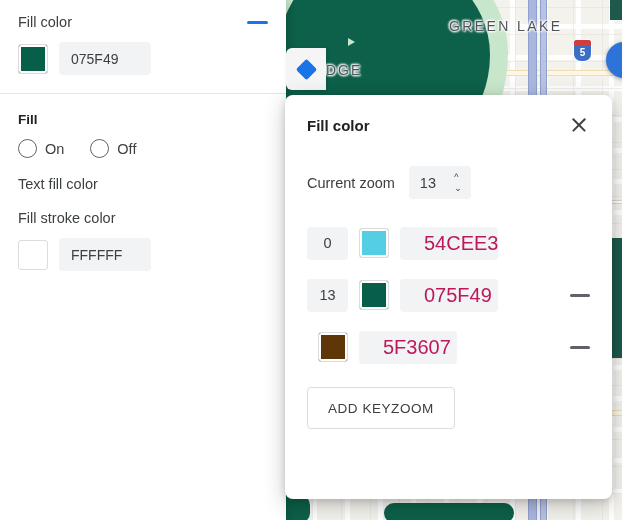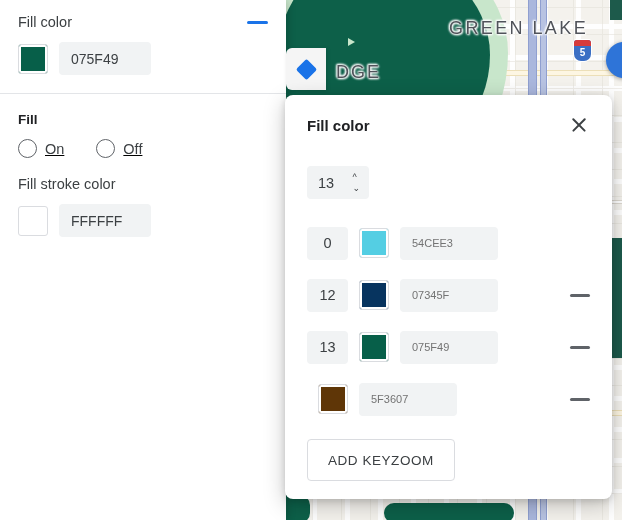--- a/index.html
+++ b/index.html
@@ -77,21 +77,21 @@
     border-left: 1px solid #8f9fd0;
     border-right: 1px solid #8f9fd0;
   }
   .fwy2 { background:#b8c3e2; }
   .water-canal {
     position:absolute; background:#a8bfe0; border-radius:6px;
   }
   .map-label {
     position: absolute;
     color: #50535a;
-    font-size: 18px;
+    font-size: 14px;
     letter-spacing: 2.4px;
     font-weight: 400;
     text-shadow: 0 0 3px #fff, 0 0 3px #fff, 0 0 2px #fff, 1px 1px 2px #fff, -1px -1px 2px #fff;
     white-space: nowrap;
   }
   .shield {
     position: absolute;
     width: 17px; height: 21px;
     background: #3b6fc4;
     border-radius: 3px 3px 7px 7px;
@@ -167,23 +167,22 @@
   }
   .label-head {
     padding: 18px 18px 0 18px;
     font-size: 13.5px; font-weight: 700; color: #202124;
   }
   .fieldlabel {
     padding: 18px 18px 0 18px;
     font-size: 14.5px; color: #3c4043;
   }
   .radios {
-    display:flex; align-items:flex-start; gap: 18px;
+    display:flex; align-items:flex-start; gap: 12px;
     padding: 12px 18px 0 18px;
-    text-decoration: underline;
   }
   .radio-item { display:flex; align-items:center; gap: 8px; cursor:pointer; }
   .radio-dot {
     width: 19px; height: 19px; border-radius: 50%;
     border: 1.6px solid #5f6368; background: #fff;
   }
   .radio-text { font-size: 14.5px; color:#3c4043; }
 
   
   #diamond-btn {
@@ -262,22 +261,22 @@
   .kz-swatch {
     width: 30px; height: 30px; border-radius:3px;
     border:1px solid #dadce0; box-shadow: inset 0 0 0 2px #fff;
     margin-left: 11px; cursor:pointer; flex:none;
   }
   .kz-hex {
     background:#f1f3f4; border-radius:4px;
     height: 33px; width: 98px;
     margin-left: 11px;
     display:flex; align-items:center;
-    padding: 0 12px;
-    font-size:11px; color:#737373; cursor:text; flex:none;
+    padding: 0 24px;
+    font-size:20px; color:#be185d; cursor:text; flex:none;
   }
   .kz-remove {
     margin-left: auto;
     width: 20px; height: 3px; background:#5f6368; border-radius:2px;
     cursor:pointer;
   }
   .kz-remove.hidden { visibility: hidden; }
 
   .addbtn-wrap { padding: 14px 22px 0 22px; }
   .addbtn {
@@ -316,21 +315,21 @@
       
     </div>
     <div class="lake-tick"></div>
 
     <div class="green-blob" style="left:100px;top:503px;width:130px;height:20px;"></div>
     <div class="green-blob" style="left:-8px;top:495px;width:34px;height:28px;"></div>
     <div class="green-blob green-blob-soft" style="left:322px;top:238px;width:22px;height:120px;border-radius:0;"></div>
     <div class="green-blob green-blob-soft" style="left:326px;top:-4px;width:16px;height:24px;border-radius:0;"></div>
 
     <div class="map-label" style="left:165px;top:18px;">GREEN LAKE</div>
-    <div class="map-label" style="left:52px;top:62px;letter-spacing:2px;">DGE</div>
+    <div class="map-label" style="left:42px;top:62px;letter-spacing:2px;">DGE</div>
 
     <div class="shield" style="left:290px;top:40px;">
       <div class="shield-top"></div>
       <div class="shield-num">5</div>
     </div>
 
     <div class="map-pin" style="left:322px;top:42px;"></div>
   </div>
 
   <div id="left-panel">
@@ -354,60 +353,56 @@
       <div class="radio-item">
         <div class="radio-dot"></div>
         <div class="radio-text">On</div>
       </div>
       <div class="radio-item" style="margin-left:14px;">
         <div class="radio-dot"></div>
         <div class="radio-text">Off</div>
       </div>
     </div>
 
+    <div class="fieldlabel">Text fill color</div>
 
     <div class="fieldlabel">Fill stroke color</div>
     <div class="color-row">
       <div class="swatch" style="background:#FFFFFF;box-shadow:none;"></div>
       <div class="hexfield">FFFFFF</div>
     </div>
   </div>
 
   <div id="diamond-btn">
     <div class="diamond"></div>
   </div>
 
   <div id="dialog">
     <div class="dlg-head">
       <div class="dlg-title">Fill color</div>
       <div class="close-x"></div>
     </div>
 
     <div class="zoomrow">
+      <div class="zoomrow-label">Current zoom</div>
       <div class="stepper">
         <div class="stepper-val">13</div>
         <div class="arrows">
           <div class="arrow">^</div>
           <div class="arrow">⌄</div>
         </div>
       </div>
     </div>
 
     <div class="keylist" id="keylist">
         <div class="keyrow">
           <div class="kz-num">0</div>
           <div class="kz-swatch" style="background: rgb(84, 206, 227);"></div>
           <div class="kz-hex">54CEE3</div>
           <div class="kz-remove hidden"></div>
-        </div>
-        <div class="keyrow">
-          <div class="kz-num">12</div>
-          <div class="kz-swatch" style="background: rgb(7, 52, 95);"></div>
-          <div class="kz-hex">07345F</div>
-          <div class="kz-remove"></div>
         </div>
         <div class="keyrow">
           <div class="kz-num">13</div>
           <div class="kz-swatch" style="background: rgb(7, 95, 73);"></div>
           <div class="kz-hex">075F49</div>
           <div class="kz-remove"></div>
         </div>
         <div class="keyrow">
           <div class="kz-swatch" style="background: rgb(95, 54, 7);"></div>
           <div class="kz-hex">5F3607</div>

